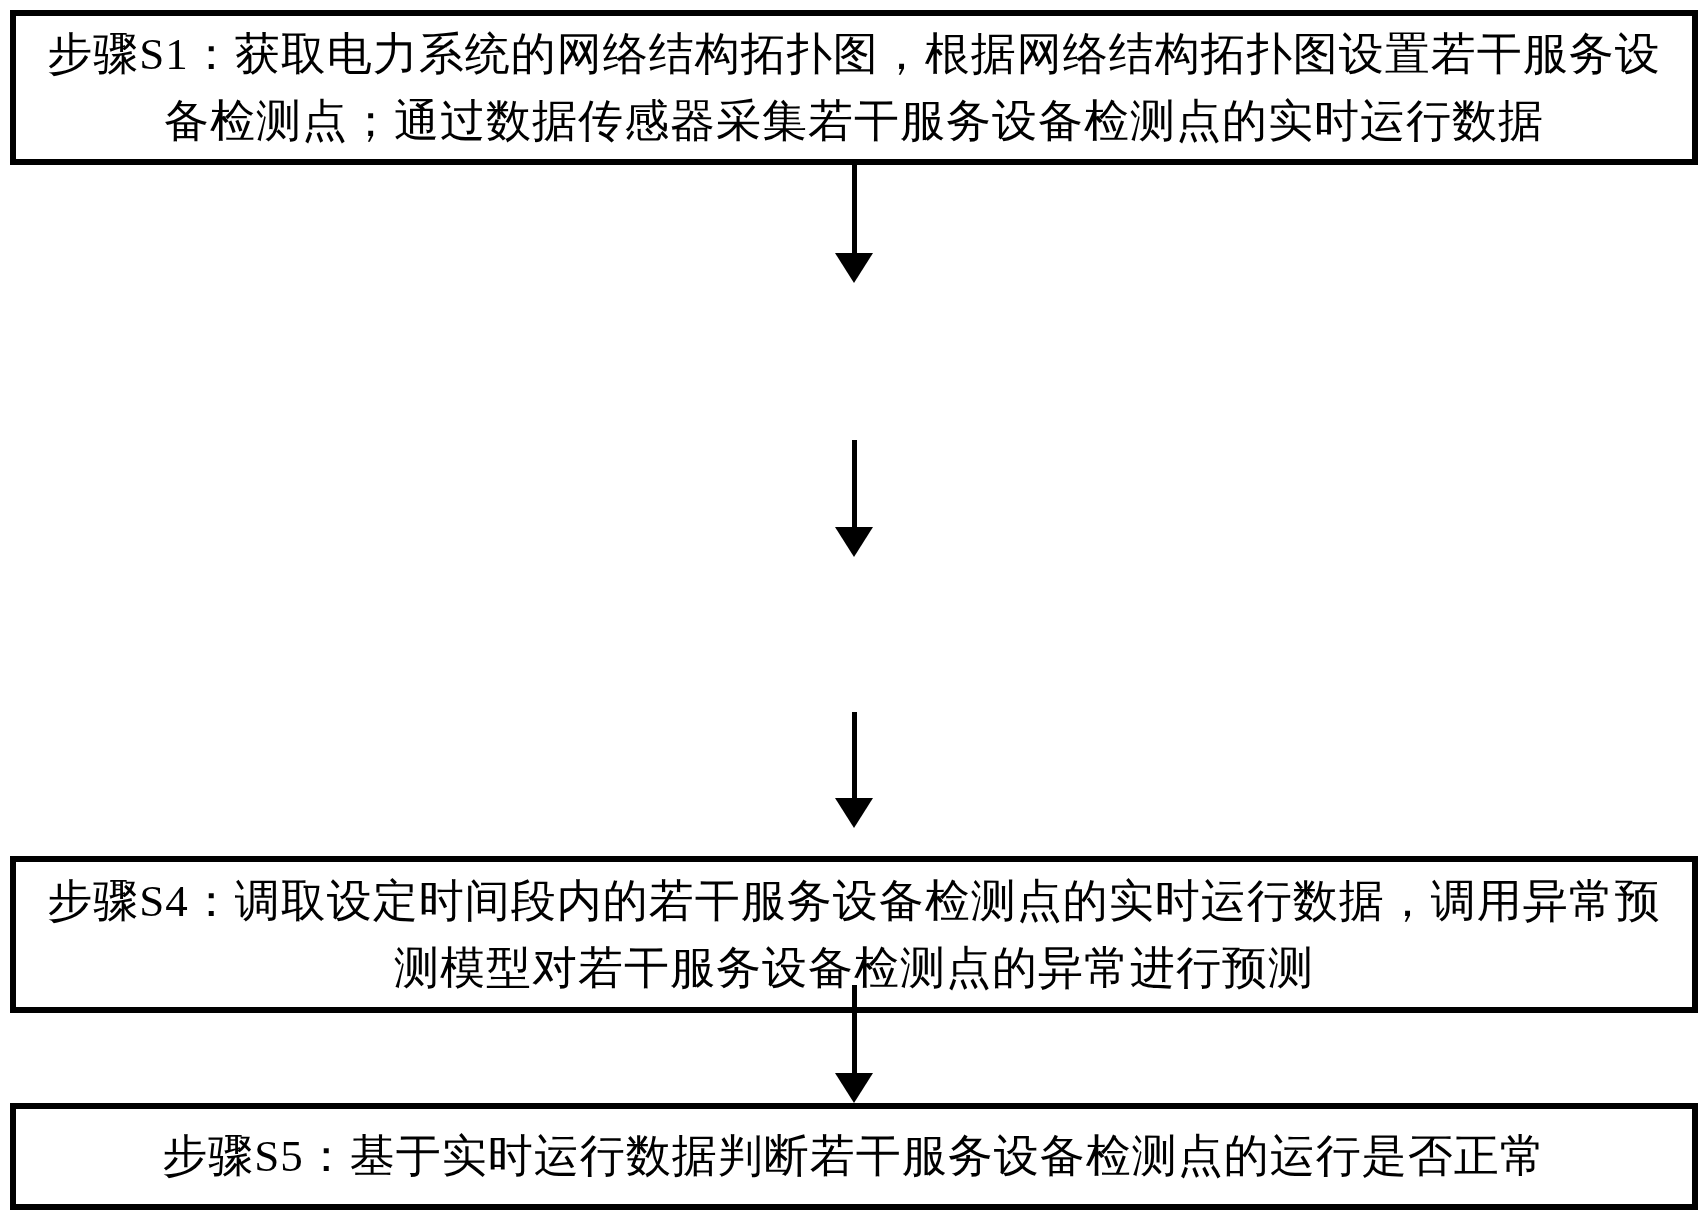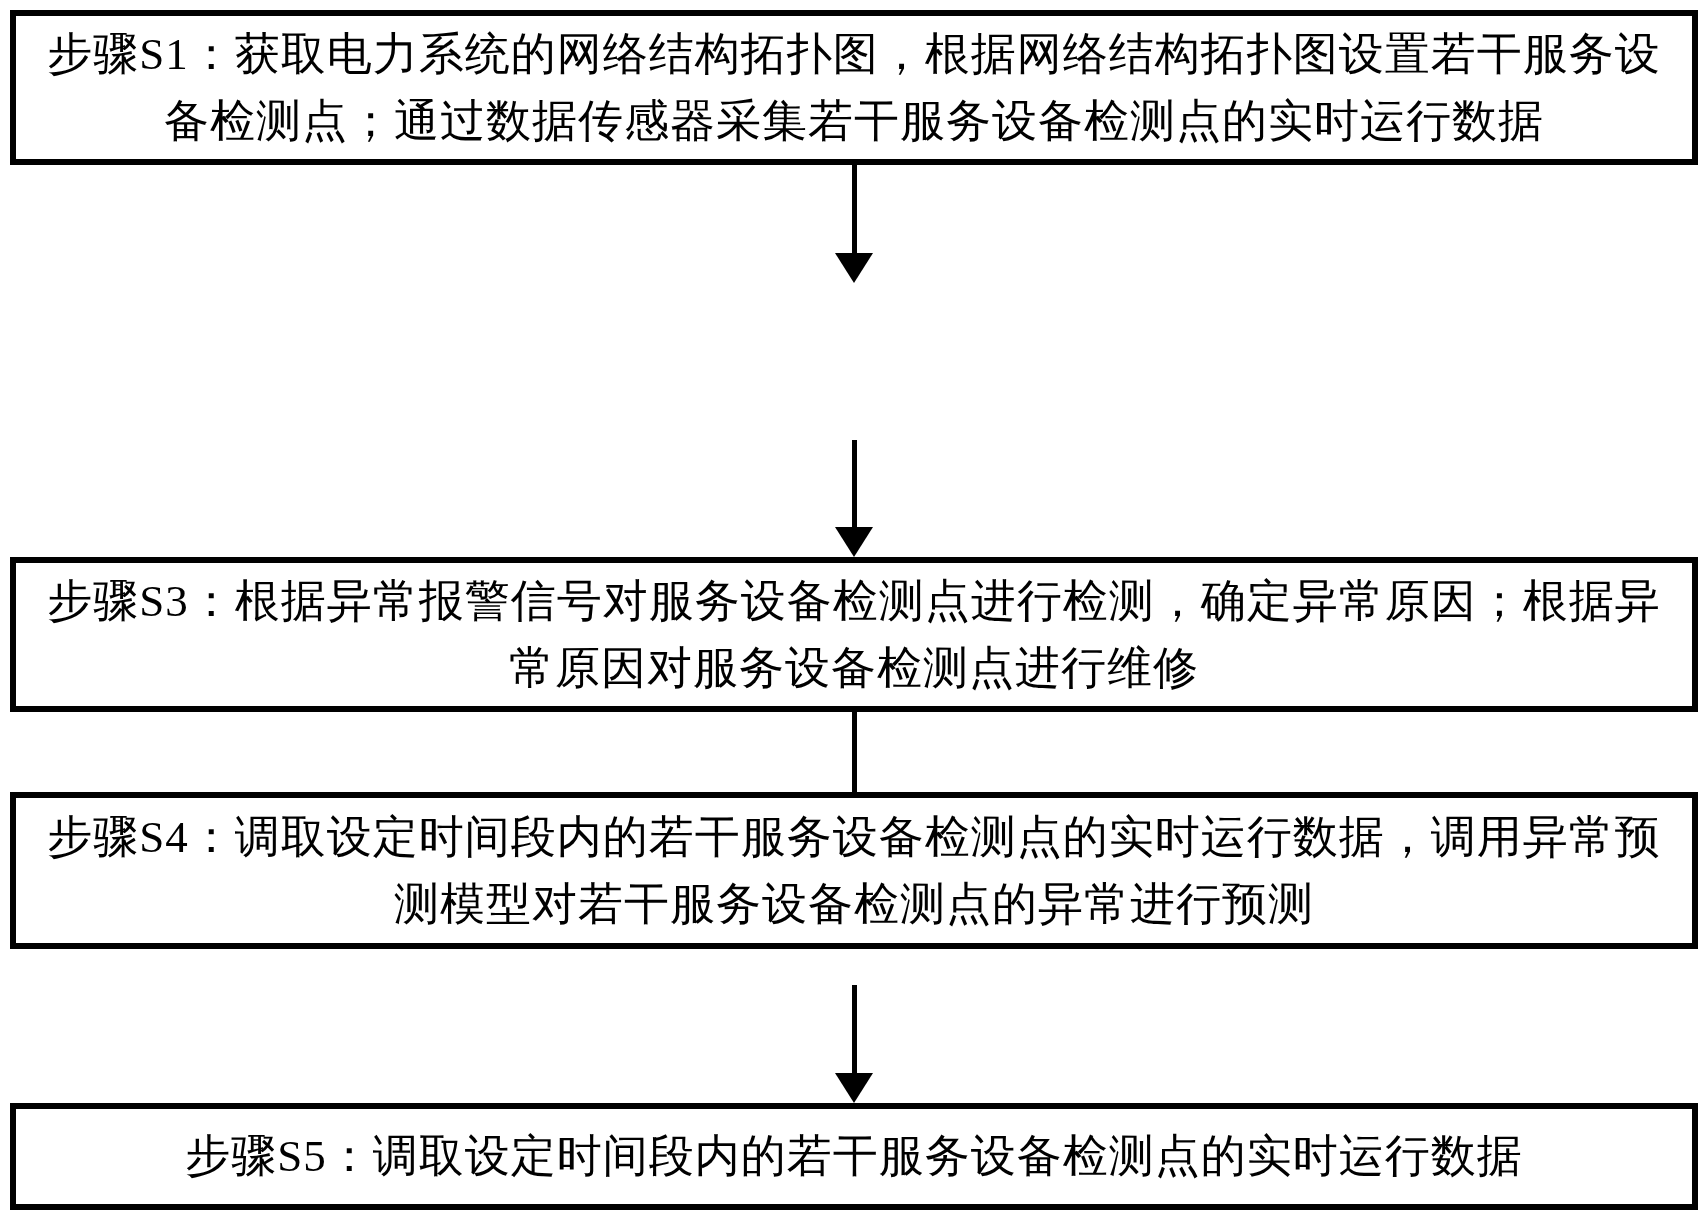--- a/index.html
+++ b/index.html
@@ -30,21 +30,21 @@
     font-size: 45px;
     line-height: 67px;
     text-align: center;
     color: #000000;
     letter-spacing: 1px;
     padding: 0 16px;
   }
   .b1 { top: 10px;   height: 155px; }
   .b2 { top: 283px;  height: 157px; }
   .b3 { top: 557px;  height: 155px; }
-  .b4 { top: 792px;  height: 157px; justify-content: center; }
+  .b4 { top: 856px;  height: 157px; justify-content: center; }
   .b5 { top: 1103px; height: 107px; }
 
   .arrow {
     position: absolute;
     left: 835px;
     width: 38px;
     display: flex;
     flex-direction: column;
     align-items: center;
   }
@@ -78,35 +78,32 @@
     <div class="arrow-stem"></div>
     <div class="arrow-head"></div>
   </div>
 
 
   <div class="arrow a2">
     <div class="arrow-stem"></div>
     <div class="arrow-head"></div>
   </div>
 
-  <div class="step-box b3">
-    <div class="step-text">步骤S3：根据异常报警信号对服务设备检测点进行检测，确定异常原因；根据异常原因对服务设备检测点进行维修</div>
-  </div>
 
   <div class="arrow a3">
     <div class="arrow-stem"></div>
     <div class="arrow-head"></div>
   </div>
 
   <div class="step-box b4">
     <div class="step-text">步骤S4：调取设定时间段内的若干服务设备检测点的实时运行数据，调用异常预测模型对若干服务设备检测点的异常进行预测</div>
   </div>
 
   <div class="arrow a4">
     <div class="arrow-stem"></div>
     <div class="arrow-head"></div>
   </div>
 
   <div class="step-box b5">
-    <div class="step-text">步骤S5：调取设定时间段内的若干服务设备检测点的实时运行数据</div>
+    <div class="step-text">步骤S5：基于实时运行数据判断若干服务设备检测点的运行是否正常</div>
   </div>
 
 </div>
 
 </body></html>

